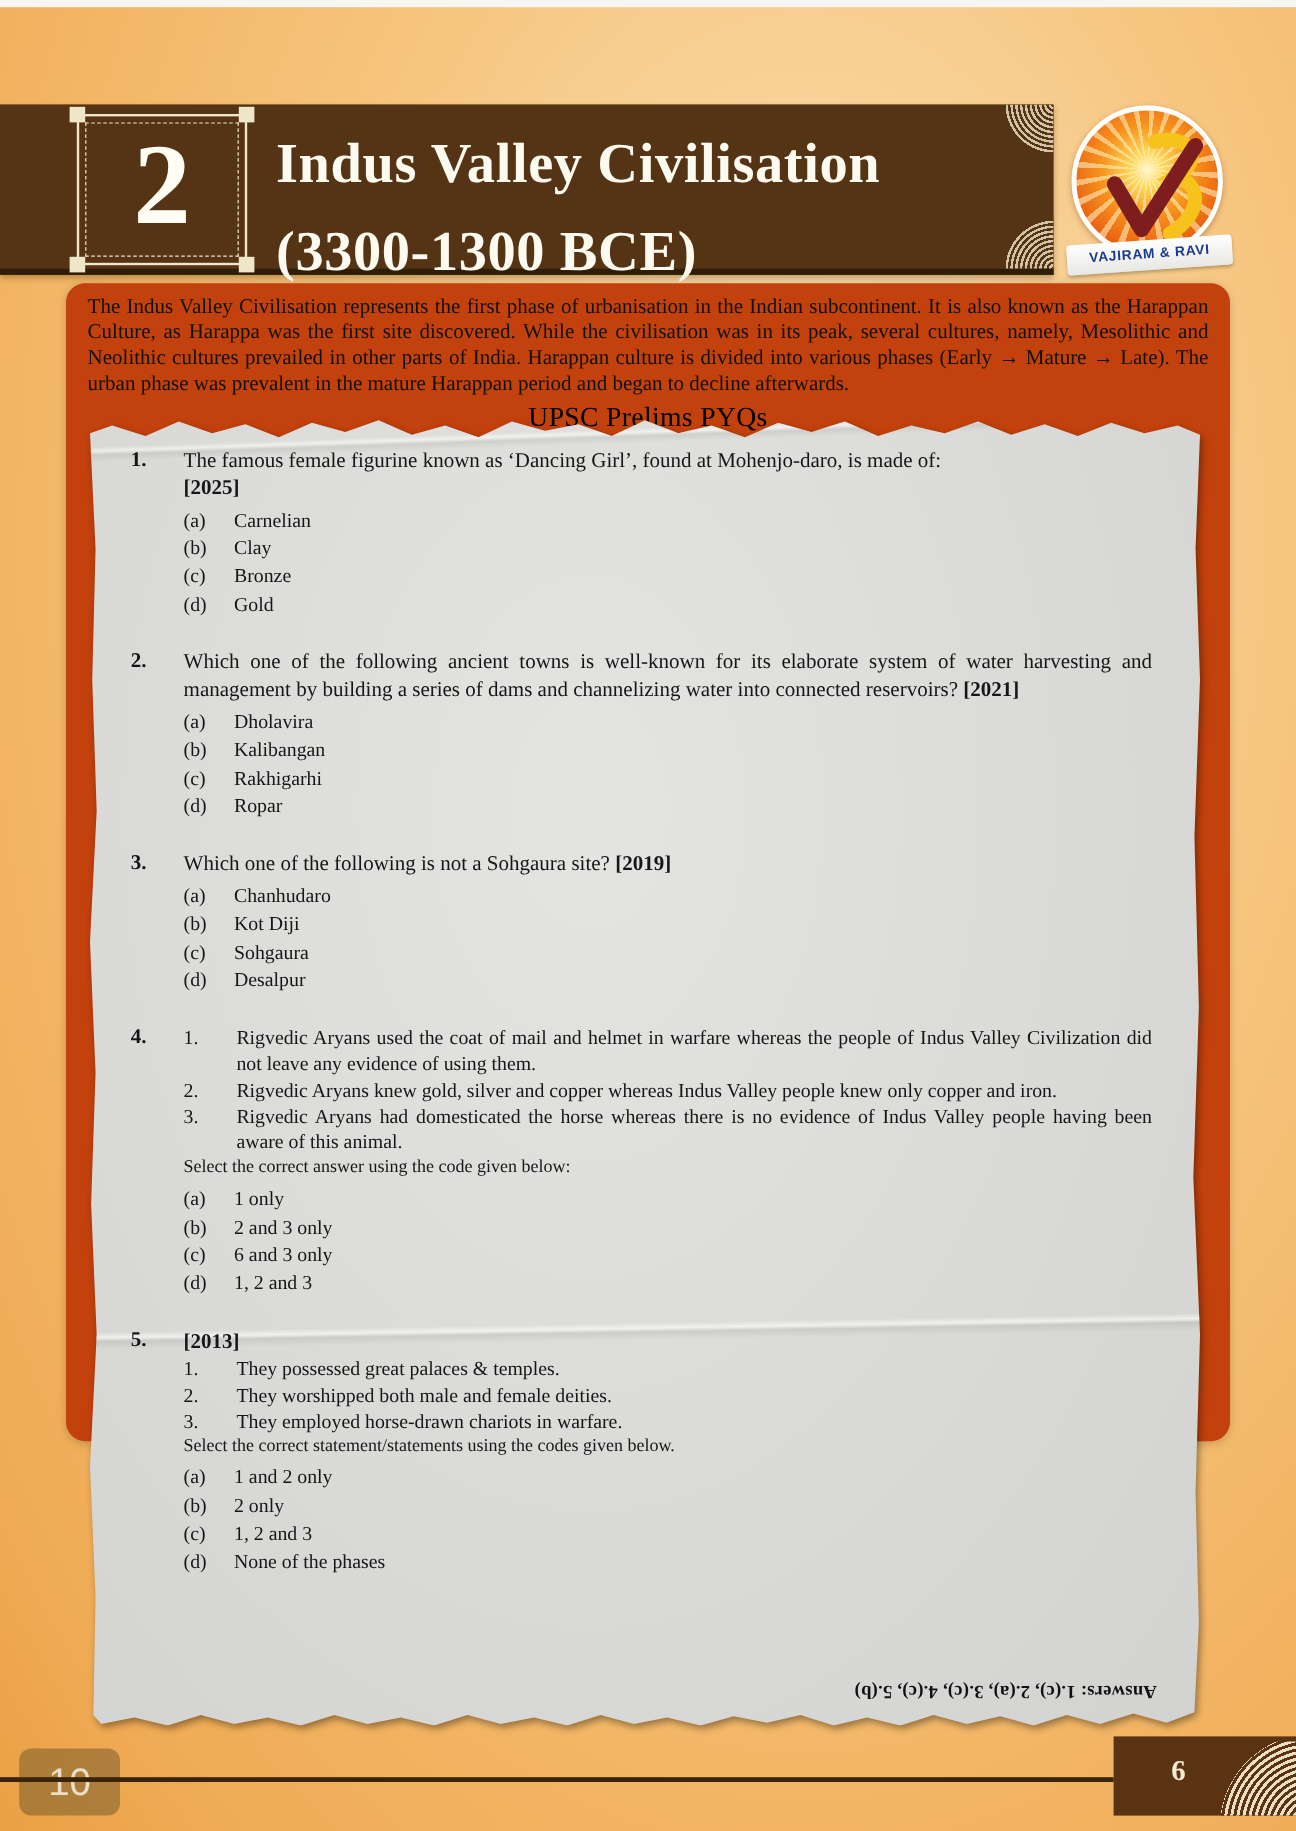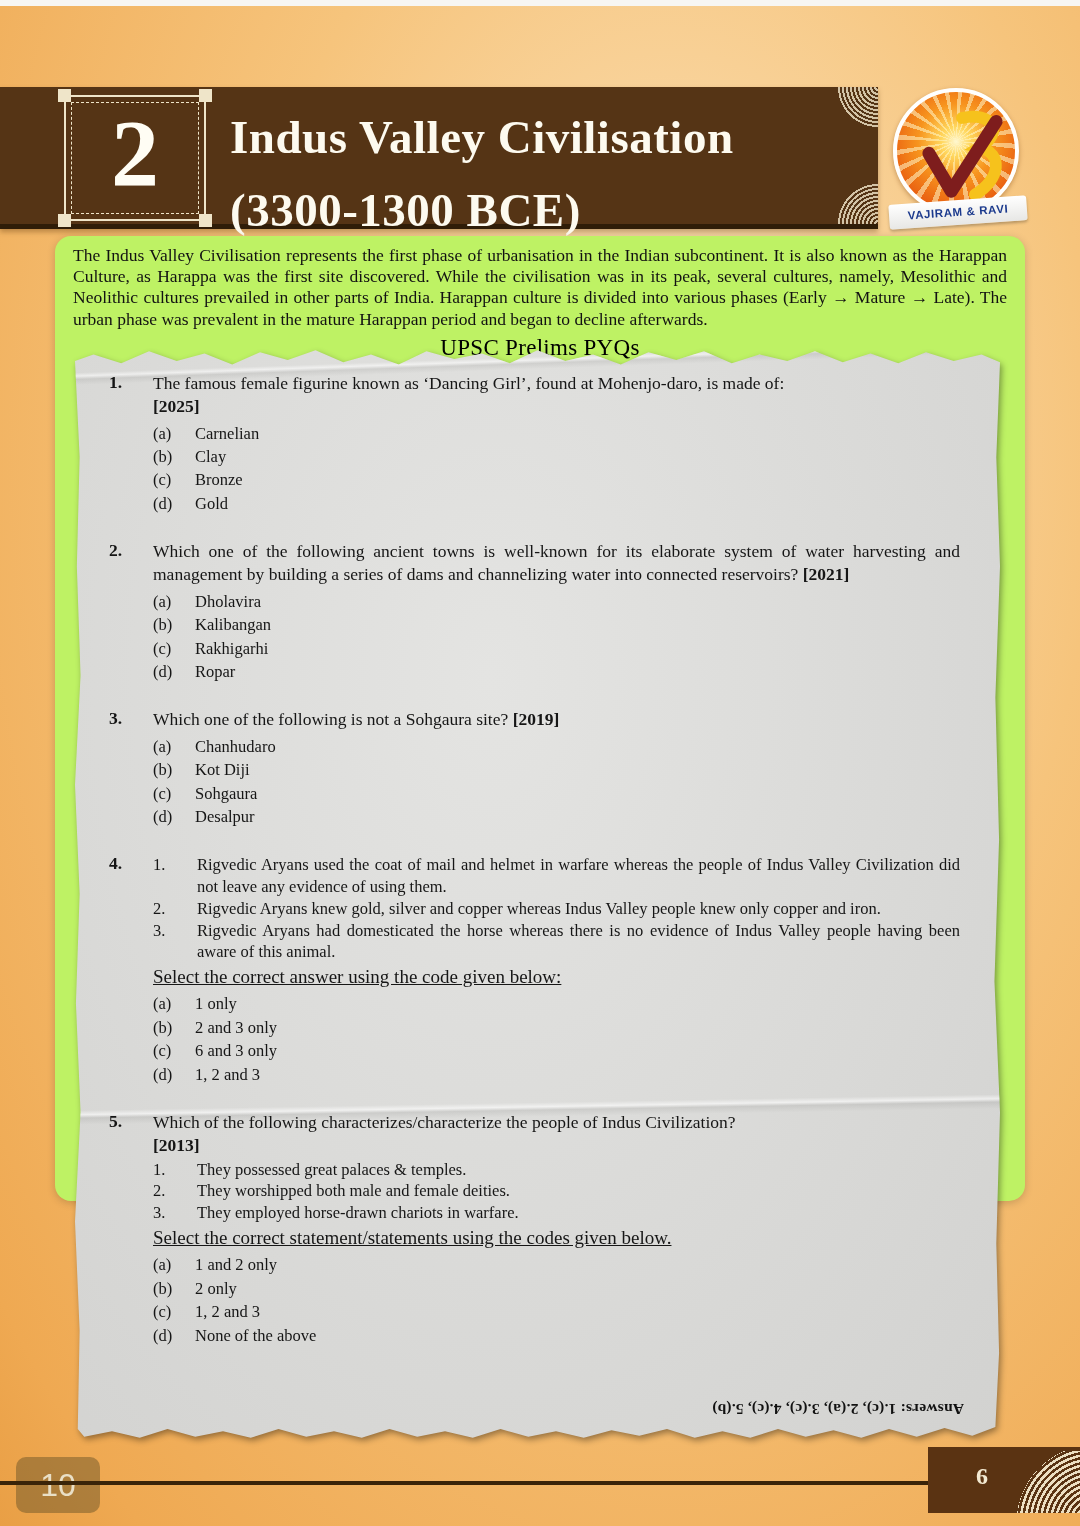--- a/index.html
+++ b/index.html
@@ -64,21 +64,21 @@
     background:linear-gradient(#ffffff, #e7e7e5);
     border-radius:3px; transform:rotate(-4deg);
     color:#1c3a8d; font-family:"Liberation Sans", sans-serif;
     font-weight:bold; font-size:11.5px; text-align:center; line-height:25px;
     letter-spacing:.6px; box-shadow:0 2px 3px rgba(0,0,0,.25);
   }
 
   
   .panel {
     position:absolute; left:55px; top:236px; width:970px; height:965px;
-    background:#bef264; border-radius:16px;
+    background:#c2410c; border-radius:16px;
     box-shadow:0 2px 8px rgba(0,0,0,.18);
   }
   .intro {
     padding:9px 18px 0 18px; font-size:17.5px; line-height:1.21;
     text-align:justify; color:#121212;
   }
   .section-heading {
     text-align:center; font-size:23px; font-weight:normal; color:#000;
     margin-top:5px; letter-spacing:.3px;
   }
@@ -109,21 +109,21 @@
   }
   .questions { padding:24px 40px 0 34px; }
   .question { display:grid; grid-template-columns:44px 1fr; margin-bottom:25px; }
   .q-num { font-weight:bold; font-size:17.5px; color:#141414; }
   .q-body { font-size:17.5px; line-height:1.33; color:#161616; }
   .q-text { text-align:justify; }
   .q-year { font-weight:bold; }
   .statements { margin-top:1px; }
   .statement { display:grid; grid-template-columns:44px 1fr; font-size:16.5px; line-height:1.32; }
   .statement .s-text { text-align:justify; }
-  .select-line { font-size:19px; margin-top:1px;text-decoration:underline; }
+  .select-line { font-size:15px; margin-top:1px; }
   .options { margin-top:3px; }
   .option { display:grid; grid-template-columns:42px 1fr; font-size:16.5px; line-height:1.42; }
   .answers {
     position:absolute; right:36px; bottom:22px;
     transform:rotate(180deg);
     font-weight:bold; font-size:15.5px; color:#111; letter-spacing:.2px;
   }
 
   
   .footer-rule { position:absolute; left:0; top:1481px; width:928px; height:4px; background:#3a2409; z-index:3; }
@@ -291,21 +291,20 @@
                 <div class="option">
                   <div class="o-label">(d)</div>
                   <div class="o-text">1, 2 and 3</div>
                 </div>
               </div>
             </div>
           </div>
           <div class="question">
             <div class="q-num">5.</div>
             <div class="q-body">
-              <div class="q-text"><span>Which of the following characterizes/characterize the people of Indus Civilization?</span></div>
               <div class="q-year">[2013]</div>
               <div class="statements">
                 <div class="statement">
                   <div class="s-num">1.</div>
                   <div class="s-text">They possessed great palaces &amp; temples.</div>
                 </div>
                 <div class="statement">
                   <div class="s-num">2.</div>
                   <div class="s-text">They worshipped both male and female deities.</div>
                 </div>
@@ -323,21 +322,21 @@
                 <div class="option">
                   <div class="o-label">(b)</div>
                   <div class="o-text">2 only</div>
                 </div>
                 <div class="option">
                   <div class="o-label">(c)</div>
                   <div class="o-text">1, 2 and 3</div>
                 </div>
                 <div class="option">
                   <div class="o-label">(d)</div>
-                  <div class="o-text">None of the above</div>
+                  <div class="o-text">None of the phases</div>
                 </div>
               </div>
             </div>
           </div>
         </div>
       <div class="answers">Answers: 1.(c), 2.(a), 3.(c), 4.(c), 5.(b)</div>
     </div>
   </div>
 </div>
 

